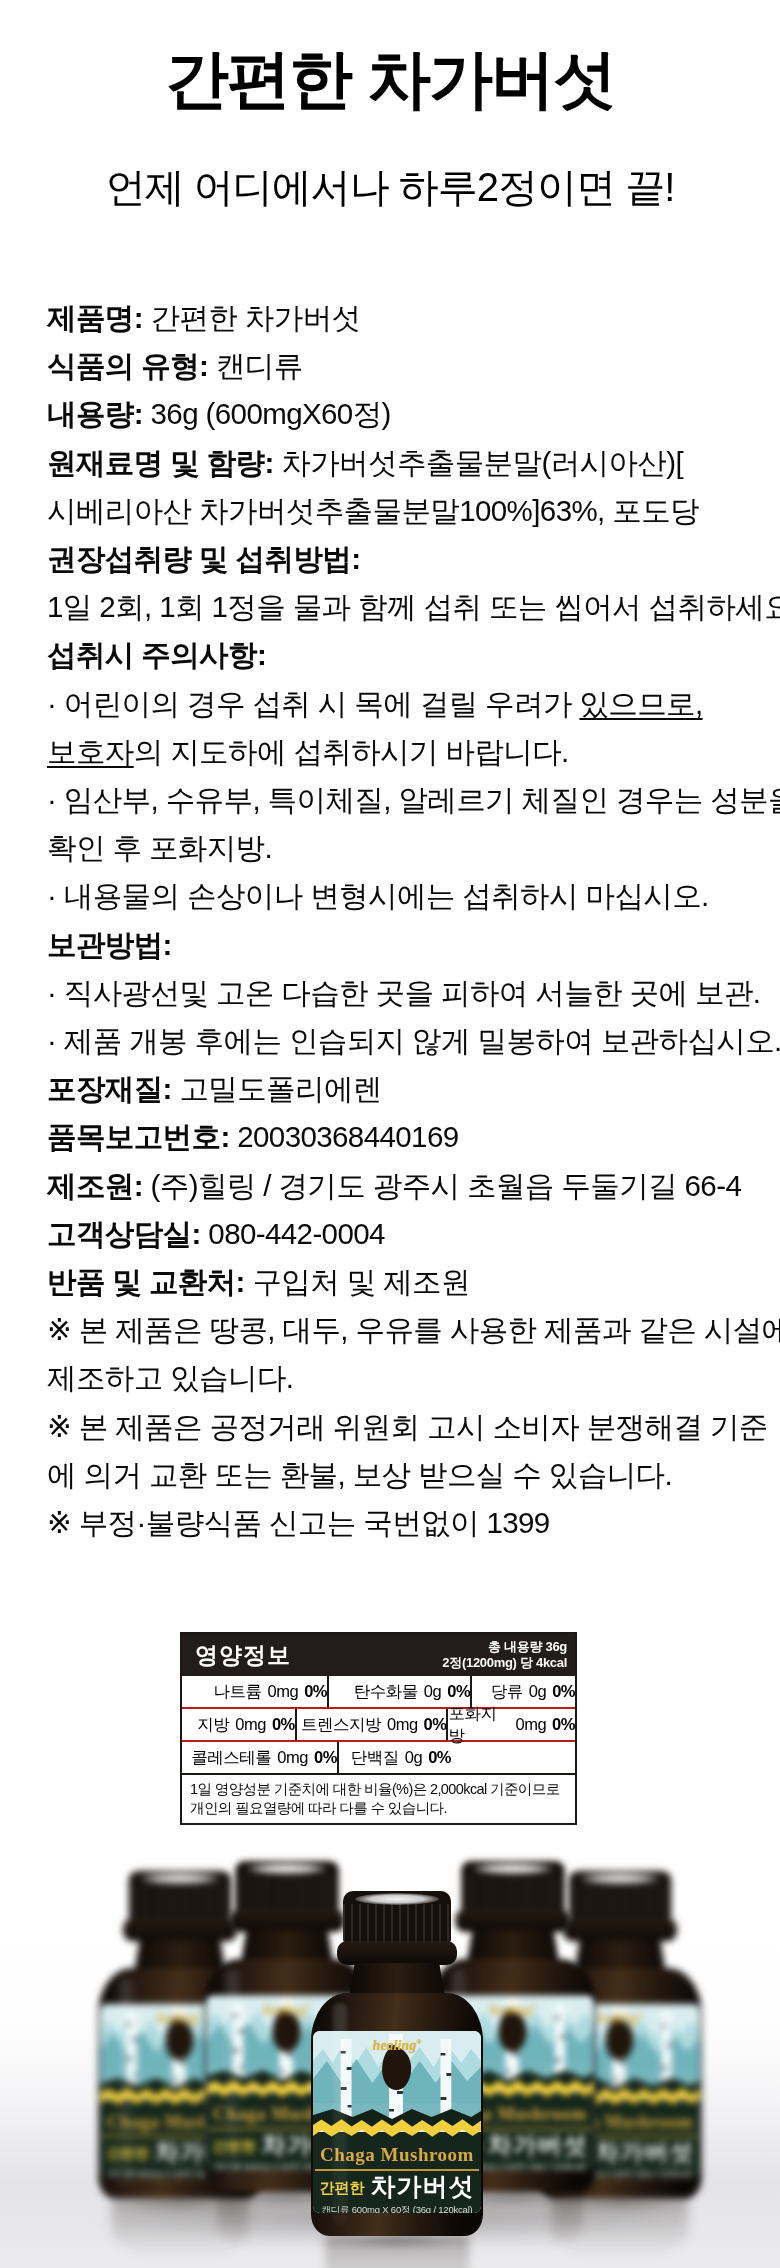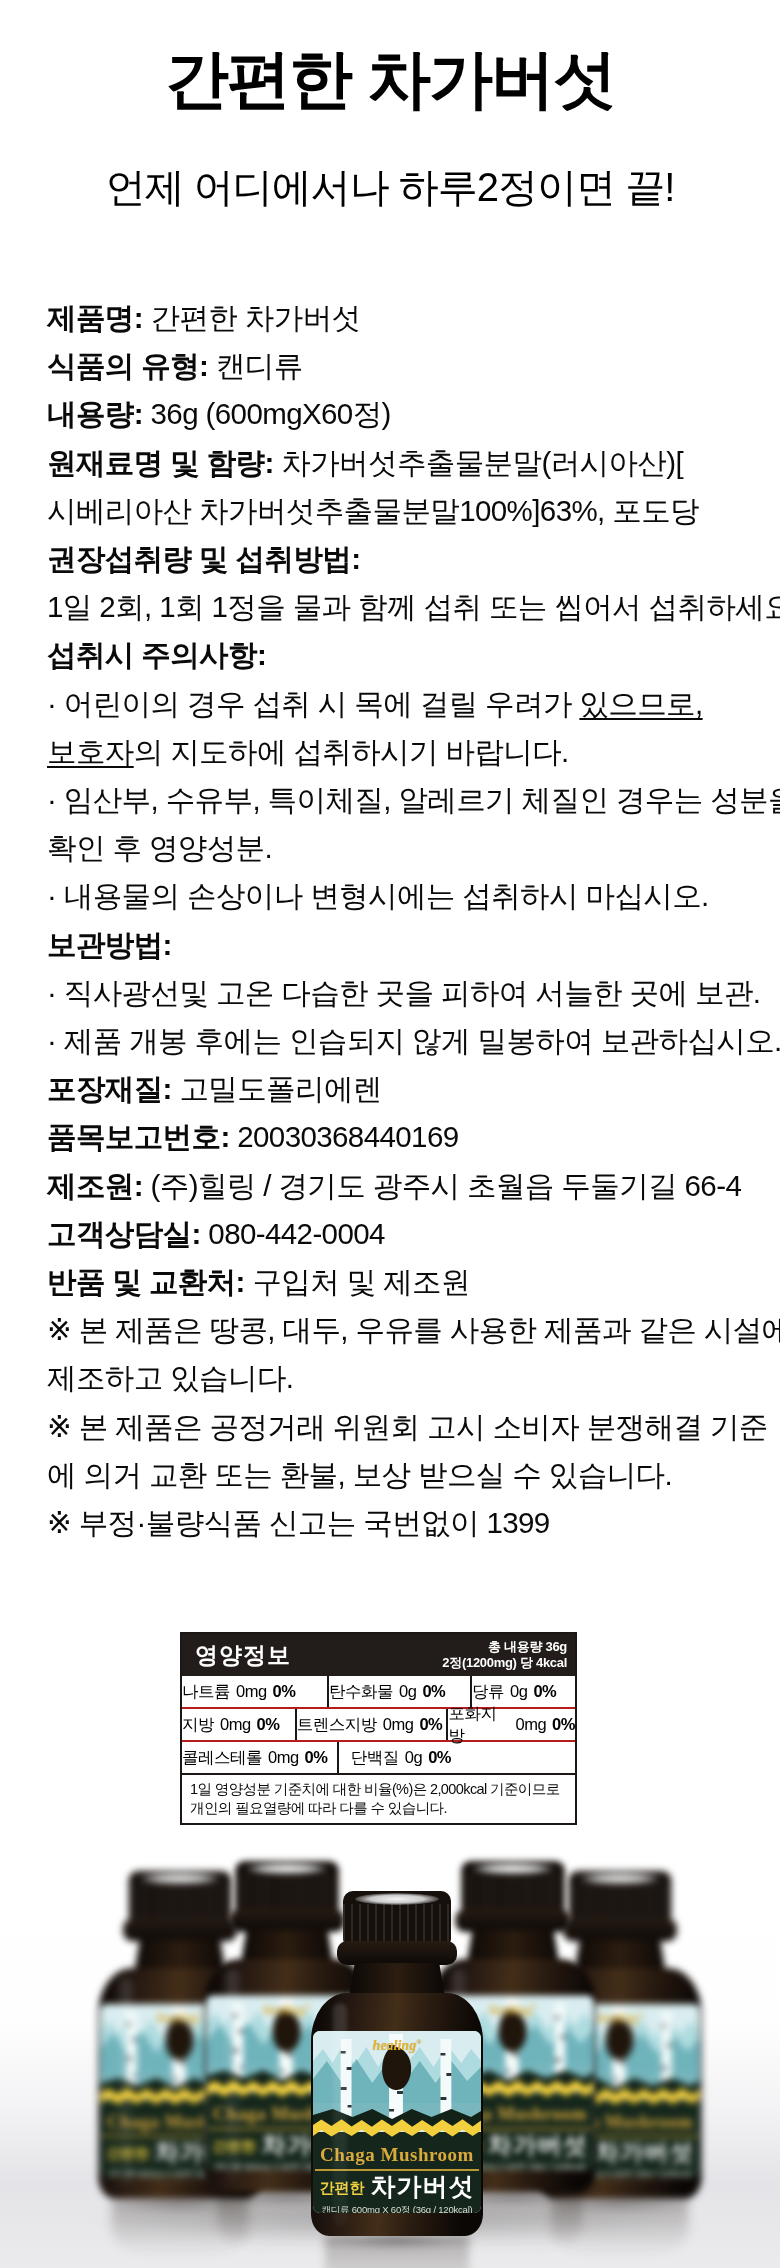--- a/index.html
+++ b/index.html
@@ -20,21 +20,21 @@
 
   
   .nutrition{position:absolute;left:180px;top:1616px;width:397px;background:#fff;
              border:2px solid #1c1714;box-sizing:border-box;margin-top:16px;}
   .n-header{display:flex;justify-content:space-between;align-items:center;background:#221d1a;
             color:#fff;height:42px;padding:0 8px 0 13px;box-sizing:border-box;}
   .n-title{font-size:23px;font-weight:700;letter-spacing:1px;}
   .n-serv{text-align:right;font-size:13px;font-weight:700;line-height:1.2;letter-spacing:-0.3px;}
   .n-row{display:flex;border-top:2px solid #b91c1c;}
   .n-row:first-child{border-top:none;}
-  .n-cell{display:flex;align-items:center;justify-content:flex-start;gap:6px;height:31px;
+  .n-cell{display:flex;align-items:center;justify-content:flex-end;gap:6px;height:31px;
           border-left:2px solid #1c1714;font-size:16.5px;letter-spacing:-0.5px;box-sizing:border-box;}
   .n-cell:first-child{border-left:none;}
   .n-pct{font-weight:700;}
   .n-row-0 .n-cell:nth-child(1){width:36.9%;} .n-row-0 .n-cell:nth-child(2){width:36.4%;} .n-row-0 .n-cell:nth-child(3){width:26.7%;}
   .n-row-1 .n-cell:nth-child(1){width:28.7%;} .n-row-1 .n-cell:nth-child(2){width:38.6%;} .n-row-1 .n-cell:nth-child(3){width:32.7%;}
   .n-row-2 .n-cell:nth-child(1){width:39.4%;} .n-row-2 .n-cell:nth-child(2){width:60.6%;justify-content:flex-start;padding-left:12px;}
   .n-foot{border-top:2px solid #1c1714;font-size:14.5px;line-height:1.28;padding:5px 8px 6px;
           letter-spacing:-0.6px;color:#0a0a0a;}
 
   
@@ -97,21 +97,21 @@
       <div class="info-line"><span class="b">식품의 유형:</span><span> 캔디류</span></div>
       <div class="info-line"><span class="b">내용량:</span><span> 36g (600mgX60정)</span></div>
       <div class="info-line"><span class="b">원재료명 및 함량:</span><span> 차가버섯추출물분말(러시아산)[</span></div>
       <div class="info-line"><span>시베리아산 차가버섯추출물분말100%]63%, 포도당</span></div>
       <div class="info-line"><span class="b">권장섭취량 및 섭취방법:</span></div>
       <div class="info-line"><span>1일 2회, 1회 1정을 물과 함께 섭취 또는 씹어서 섭취하세요.</span></div>
       <div class="info-line"><span class="b">섭취시 주의사항:</span></div>
       <div class="info-line"><span>· 어린이의 경우 섭취 시 목에 걸릴 우려가 </span><span class="u">있으므로,</span></div>
       <div class="info-line"><span class="u">보호자</span><span>의 지도하에 섭취하시기 바랍니다.</span></div>
       <div class="info-line"><span>· 임산부, 수유부, 특이체질, 알레르기 체질인 경우는 성분을</span></div>
-      <div class="info-line"><span>확인 후 영양성분.</span></div>
+      <div class="info-line"><span>확인 후 포화지방.</span></div>
       <div class="info-line"><span>· 내용물의 손상이나 변형시에는 섭취하시 마십시오.</span></div>
       <div class="info-line"><span class="b">보관방법:</span></div>
       <div class="info-line"><span>· 직사광선및 고온 다습한 곳을 피하여 서늘한 곳에 보관.</span></div>
       <div class="info-line"><span>· 제품 개봉 후에는 인습되지 않게 밀봉하여 보관하십시오.</span></div>
       <div class="info-line"><span class="b">포장재질:</span><span> 고밀도폴리에렌</span></div>
       <div class="info-line"><span class="b">품목보고번호:</span><span> 20030368440169</span></div>
       <div class="info-line"><span class="b">제조원:</span><span> (주)힐링 / 경기도 광주시 초월읍 두둘기길 66-4</span></div>
       <div class="info-line"><span class="b">고객상담실:</span><span> 080-442-0004</span></div>
       <div class="info-line"><span class="b">반품 및 교환처:</span><span> 구입처 및 제조원</span></div>
       <div class="info-line"><span>※ 본 제품은 땅콩, 대두, 우유를 사용한 제품과 같은 시설에서</span></div>

